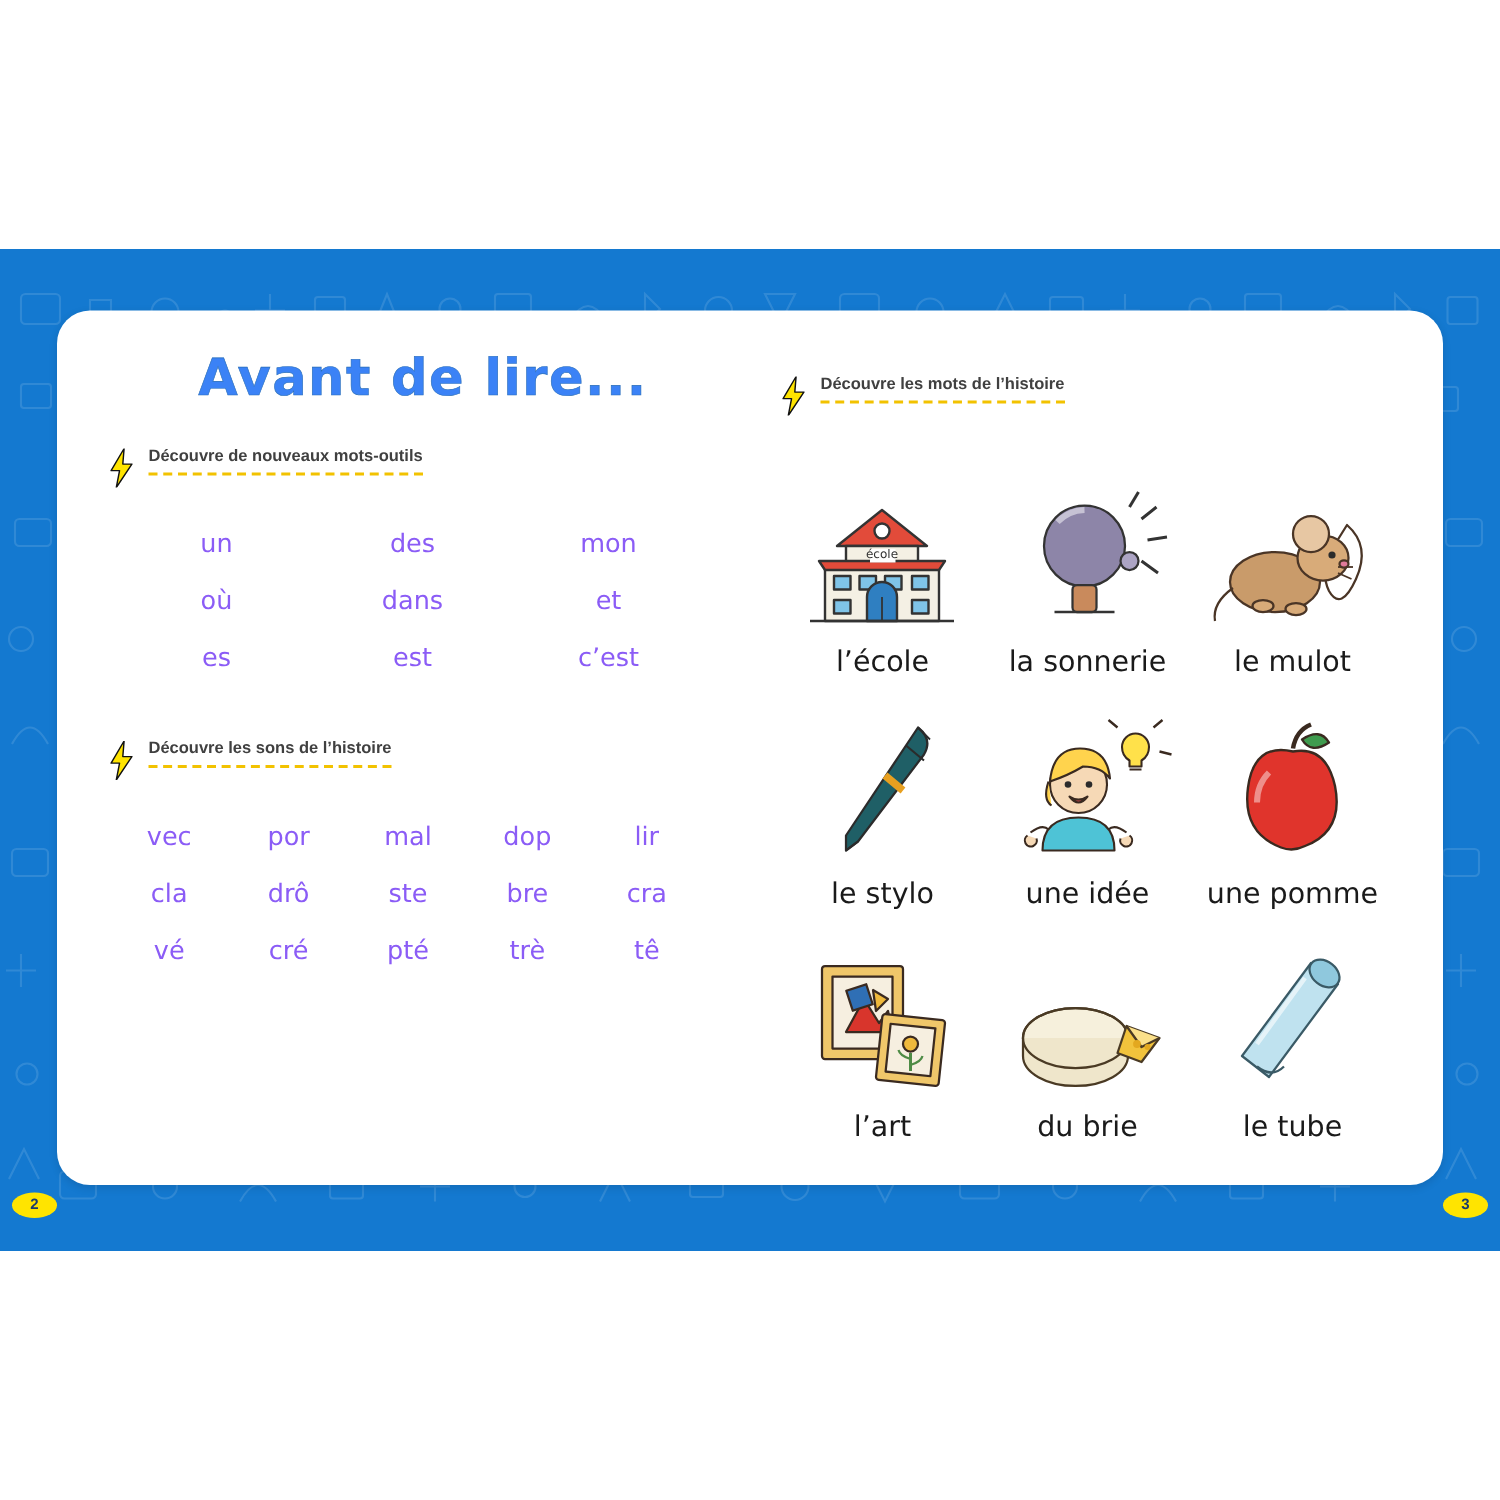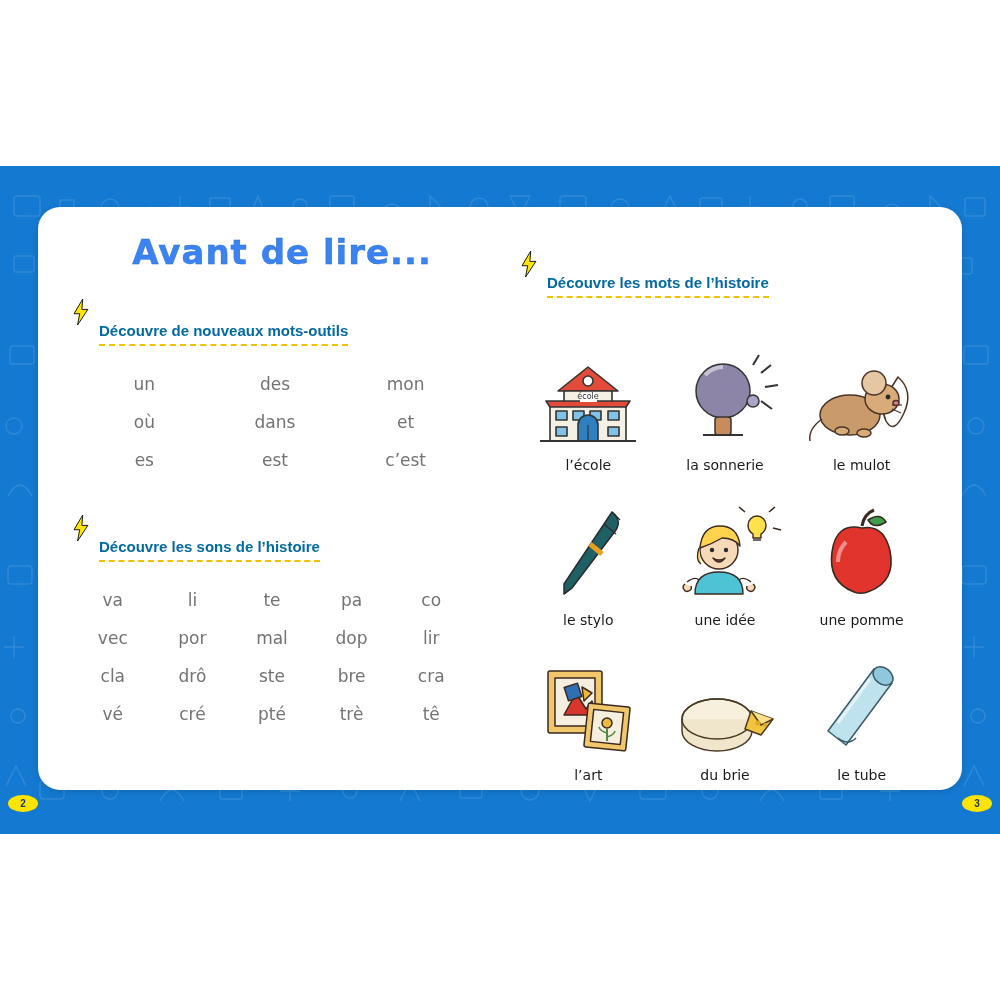--- a/index.html
+++ b/index.html
@@ -90,37 +90,36 @@
     gap: 9px;
     margin-top: 26px;
   }
   .bolt {
     width: 18px;
     height: 26px;
     flex: none;
     margin-top: 1px;
   }
   .section-label {
-    font-size: 15px;
-    color: #0369a1;
+    font-size: 11px;
+    color: #404040;
     font-weight: bold;
     padding-bottom: 5px;
     border-bottom: 2px dashed #f2c200;
     display: inline-block;
     white-space: nowrap;
-    margin-top: 24px;
   }
 
   .word-grid {
     margin-top: 18px;
     width: 100%;
   }
   .word-grid td {
     font-size: 17px;
-    color: #737373;
+    color: #8b5cf6;
     padding: 8px 0;
     text-align: center;
     font-family: "DejaVu Sans", sans-serif;
   }
   .grid3 td { width: 33.3%; }
   .grid5 td { width: 20%; }
   .grid3 { padding-left: 6px; }
 
   
   .col-right {
@@ -142,21 +141,21 @@
     justify-content: flex-end;
     height: 155px;
   }
   .pic-art {
     height: 112px;
     display: flex;
     align-items: flex-end;
     justify-content: center;
   }
   .pic-caption {
-    font-size: 14px;
+    font-size: 19px;
     color: #1a1a1a;
     margin-top: 6px;
     font-family: "DejaVu Sans", sans-serif;
   }
 </style>
 </head>
 <body>
 
 <div id="page">
 
@@ -279,27 +278,20 @@
 
     <div class="section" style="margin-top:34px">
       <svg class="bolt" viewBox="0 0 20 30">
         <path d="M12 0 L2 17 L8.5 17 L6 30 L18 12 L11 12 Z" fill="#ffe400" stroke="#111" stroke-width="1.1" stroke-linejoin="round"></path>
       </svg>
       <div class="section-label">Découvre les sons de l’histoire</div>
     </div>
 
     <table class="word-grid grid5">
       <tbody>
-          <tr>
-        <td>va</td>
-        <td>li</td>
-        <td>te</td>
-        <td>pa</td>
-        <td>co</td>
-      </tr>
       <tr>
         <td>vec</td>
         <td>por</td>
         <td>mal</td>
         <td>dop</td>
         <td>lir</td>
       </tr>
       <tr>
         <td>cla</td>
         <td>drô</td>

